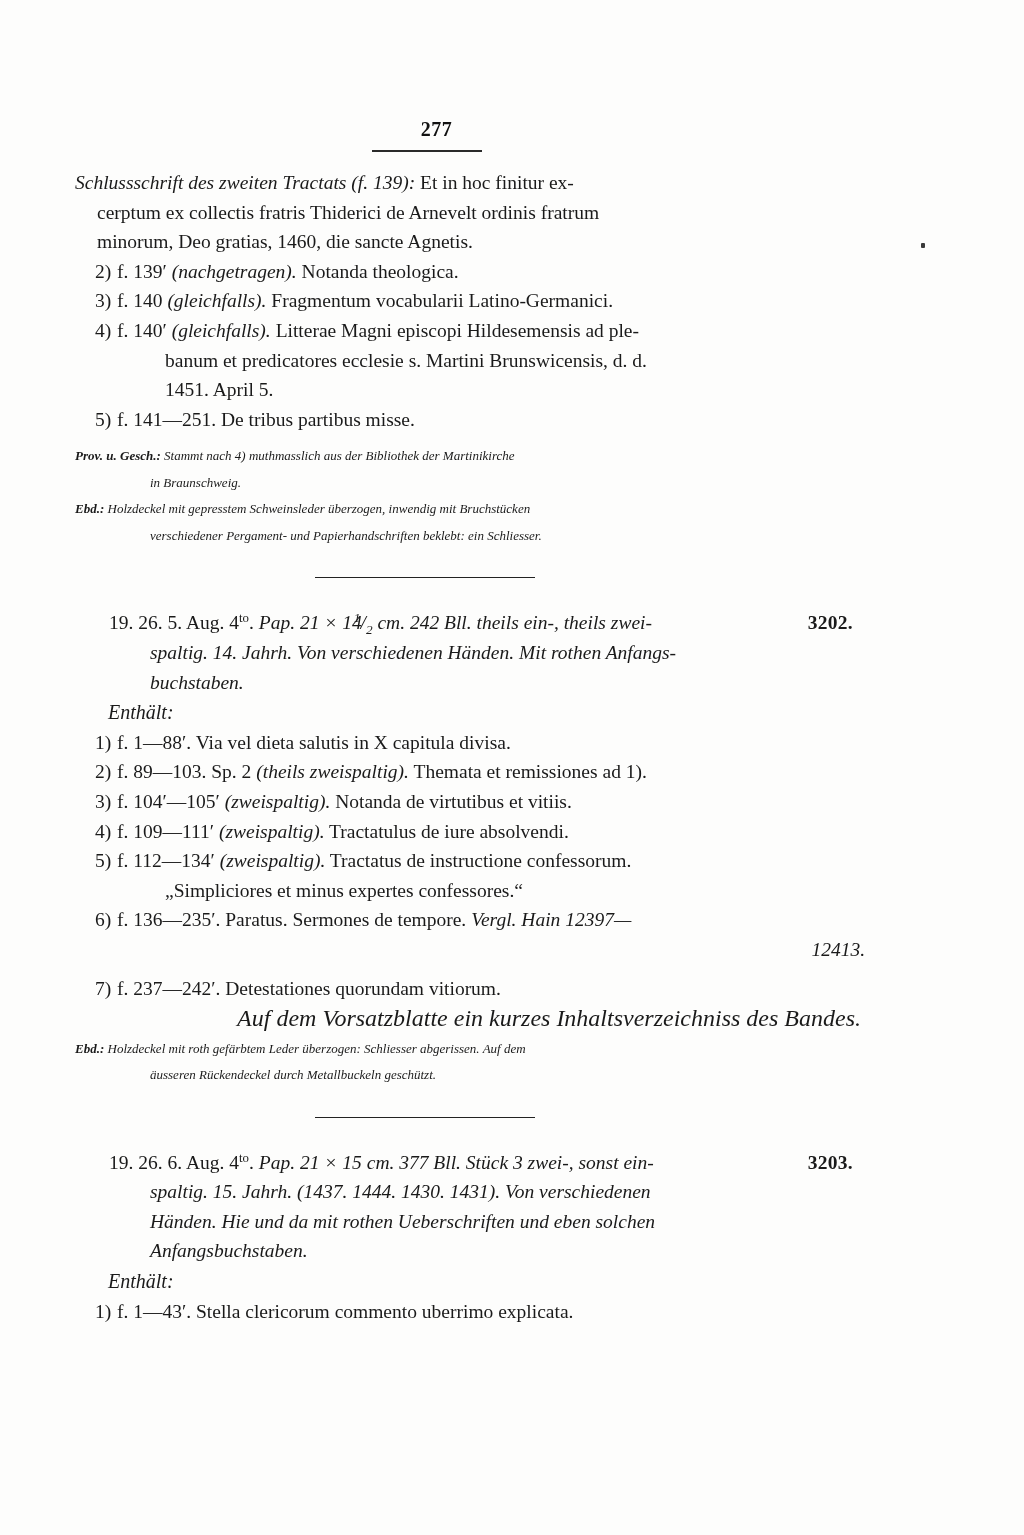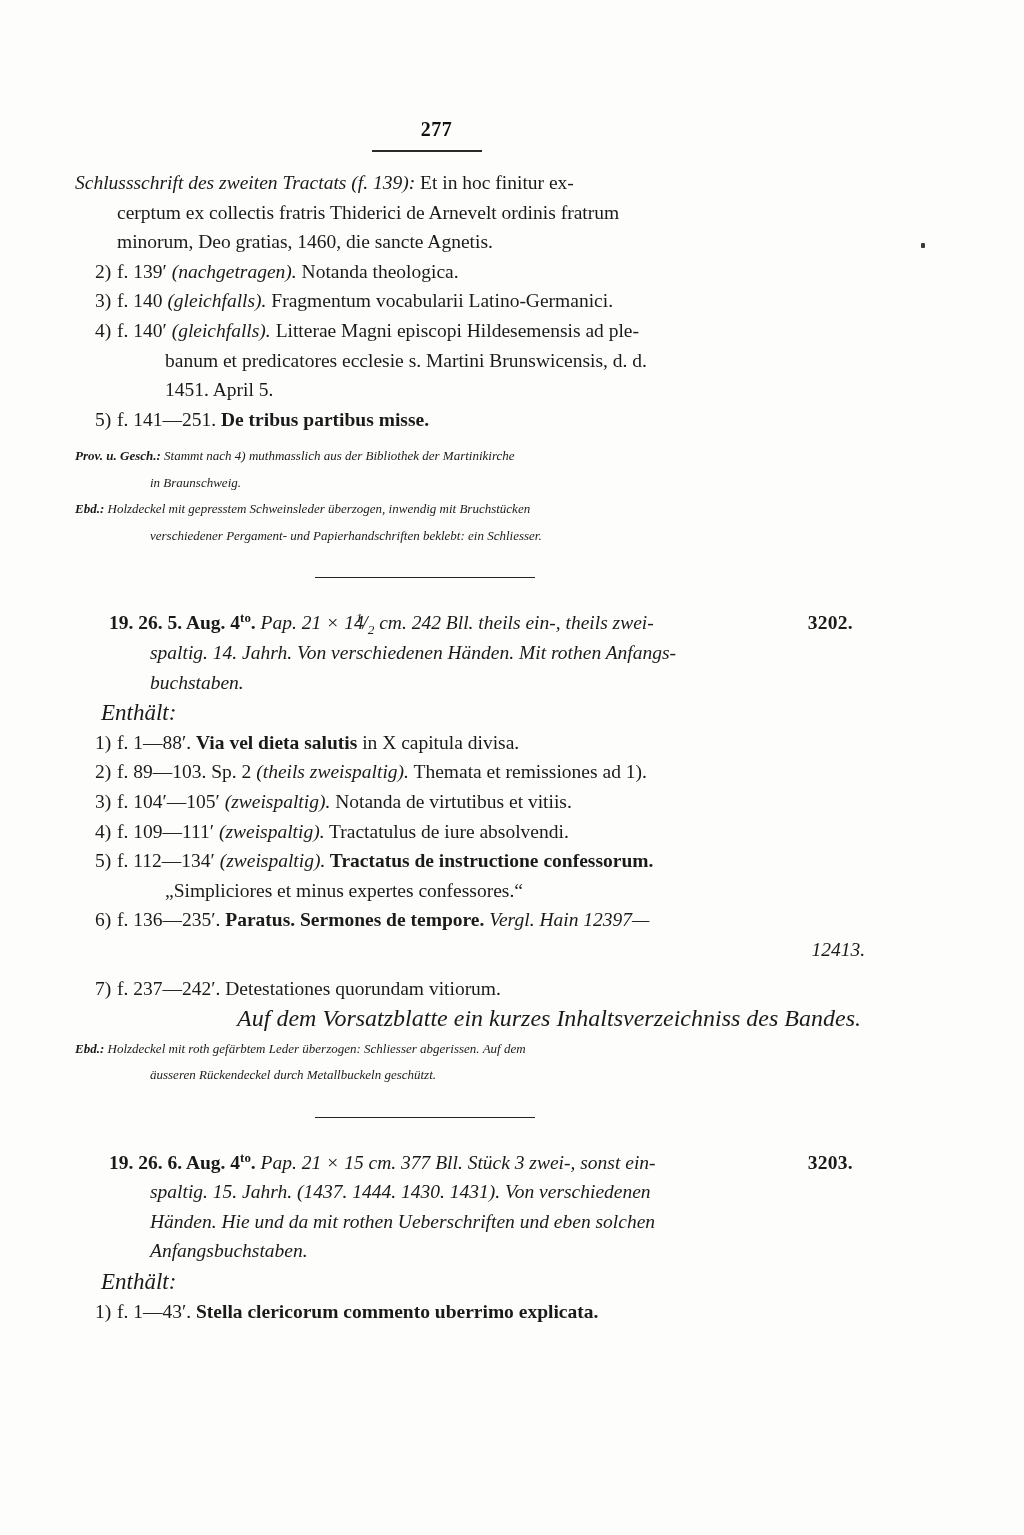--- a/index.html
+++ b/index.html
@@ -53,37 +53,37 @@
     width: 790px;
   }
 
   .para {
     font-size: 19.5px;
     line-height: 29.6px;
     text-align: left;
   }
 
   .it { font-style: italic; text-align: right; }
-  .bo { font-weight: bold; }
+  .bo { font-weight: normal; }
 
   
   .row {
     position: relative;
     padding-left: 42px;
     font-size: 19.5px;
     line-height: 29.6px;
   }
   .row > .marker {
     position: absolute;
     left: 20px;
     top: 0;
     font-size: 19.5px;
   }
 
-  .indent-1 { margin-left: 42px; }
+  .indent-1 { margin-left: 22px; }
   .indent-2 { margin-left: 90px; }
 
   
   .hang {
     padding-left: 42px;
     text-indent: -42px;
     font-size: 19.5px;
     line-height: 29.6px;
   }
 
@@ -130,23 +130,23 @@
     font-size: 19.5px;
     letter-spacing: 0.3px;
   }
   .rec-cont {
     margin-left: 75px;
     font-size: 19.5px;
     line-height: 29.6px;
     font-style: italic;
   }
   .enthaelt {
-    margin-left: 26px;
-    font-style: italic;
-    font-size: 23px;
+    margin-left: 33px;
+    font-style: italic;
+    font-size: 20px;
     line-height: 29.6px;
     margin-top: 1px;
   }
   .centered-note {
     text-align: right;
     font-style: italic;
     font-size: 24px;
     line-height: 29.6px;
     padding-right: 4px;
   }

